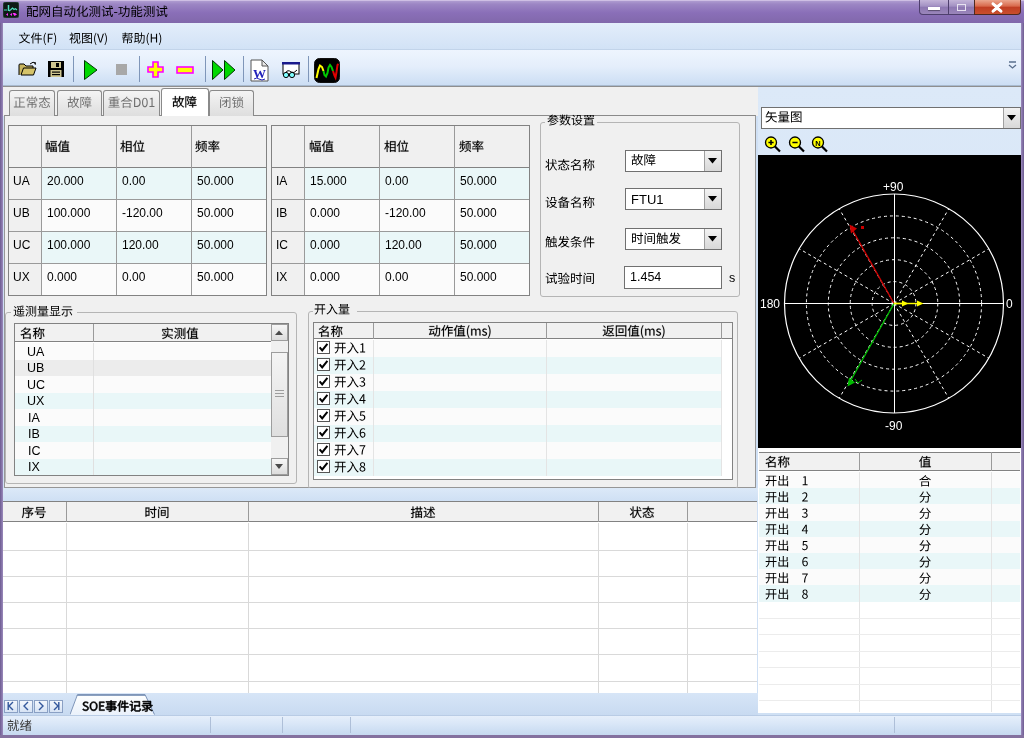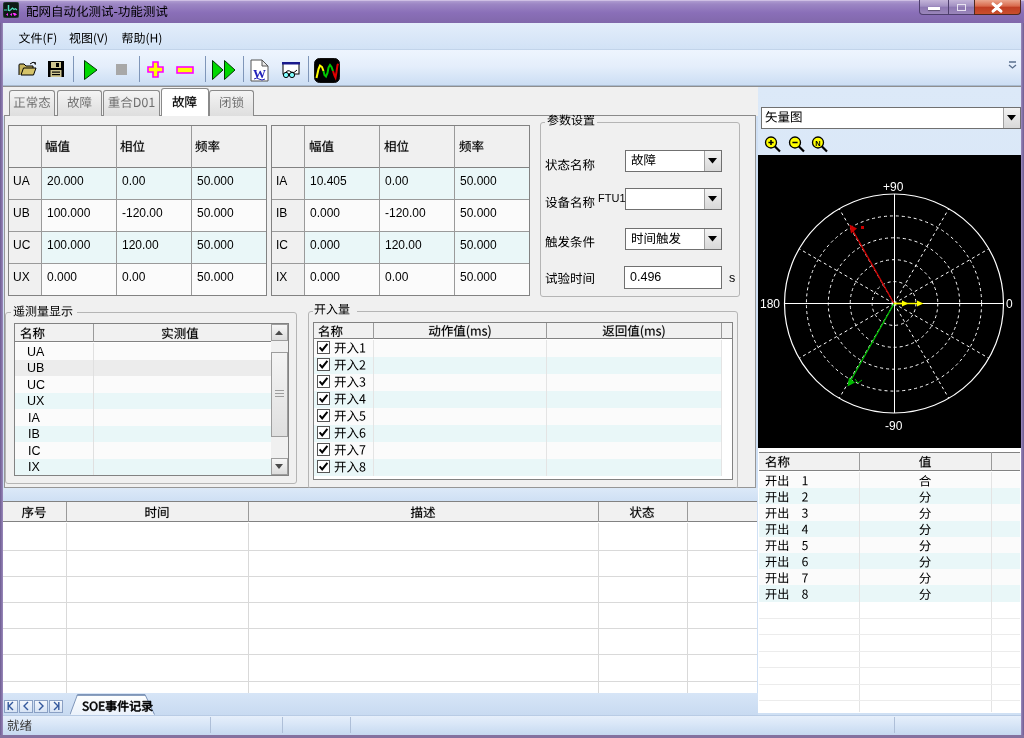--- a/index.html
+++ b/index.html
@@ -148,21 +148,21 @@
 <div class="ab" style="left:272px;top:199px;width:257px;height:1px;background:#9a9a9a"></div>
 <div class="ab" style="left:272px;top:231px;width:257px;height:1px;background:#9a9a9a"></div>
 <div class="ab" style="left:272px;top:263px;width:257px;height:1px;background:#9a9a9a"></div>
 <div class="ab" style="left:304px;top:126px;width:1px;height:169px;background:#9a9a9a"></div>
 <div class="ab" style="left:379px;top:126px;width:1px;height:169px;background:#9a9a9a"></div>
 <div class="ab" style="left:454px;top:126px;width:1px;height:169px;background:#9a9a9a"></div>
 <div class="num ab" style="left:276px;top:174px">IA</div>
 <div class="num ab" style="left:276px;top:206px">IB</div>
 <div class="num ab" style="left:276px;top:238px">IC</div>
 <div class="num ab" style="left:276px;top:270px">IX</div>
-<div class="num ab" style="left:310px;top:174px">10.405</div>
+<div class="num ab" style="left:310px;top:174px">15.000</div>
 <div class="num ab" style="left:385px;top:174px">0.00</div>
 <div class="num ab" style="left:460px;top:174px">50.000</div>
 <div class="num ab" style="left:310px;top:206px">0.000</div>
 <div class="num ab" style="left:385px;top:206px">-120.00</div>
 <div class="num ab" style="left:460px;top:206px">50.000</div>
 <div class="num ab" style="left:310px;top:238px">0.000</div>
 <div class="num ab" style="left:385px;top:238px">120.00</div>
 <div class="num ab" style="left:460px;top:238px">50.000</div>
 <div class="num ab" style="left:310px;top:270px">0.000</div>
 <div class="num ab" style="left:385px;top:270px">0.00</div>
@@ -174,28 +174,28 @@
 <div class="ab" style="left:625px;top:150px;width:97px;height:22px;background:#fff;border:1px solid #707070"></div>
 <div class="ab" style="left:704px;top:151px;width:17px;height:20px;background:linear-gradient(180deg,#f2f2f2,#d8d8d8);border-left:1px solid #a0a0a0"></div>
 <svg class="ab" style="left:708px;top:158px" width="10" height="6">
     <path d="M0 0 h9 L4.5 5.5 Z" fill="#000"></path>
   </svg>
 <div class="ab" style="left:625px;top:188px;width:97px;height:22px;background:#fff;border:1px solid #707070"></div>
 <div class="ab" style="left:704px;top:189px;width:17px;height:20px;background:linear-gradient(180deg,#f2f2f2,#d8d8d8);border-left:1px solid #a0a0a0"></div>
 <svg class="ab" style="left:708px;top:196px" width="10" height="6">
     <path d="M0 0 h9 L4.5 5.5 Z" fill="#000"></path>
   </svg>
-<div class="num ab" style="left:598px;top:192px;font-size:11px">FTU1</div>
+<div class="num ab" style="left:631px;top:192px;font-size:13px">FTU1</div>
 <div class="ab" style="left:625px;top:228px;width:97px;height:22px;background:#fff;border:1px solid #707070"></div>
 <div class="ab" style="left:704px;top:229px;width:17px;height:20px;background:linear-gradient(180deg,#f2f2f2,#d8d8d8);border-left:1px solid #a0a0a0"></div>
 <svg class="ab" style="left:708px;top:236px" width="10" height="6">
     <path d="M0 0 h9 L4.5 5.5 Z" fill="#000"></path>
   </svg>
 <div class="ab" style="left:624px;top:266px;width:98px;height:23px;background:#fff;border:1px solid #707070"></div>
-<div class="num ab" style="left:630px;top:270px;font-size:12.5px">0.496</div>
+<div class="num ab" style="left:630px;top:270px;font-size:12.5px">1.454</div>
 <div class="num ab" style="left:729px;top:271px;font-size:12.5px">s</div>
 
 <div class="ab" style="left:5px;top:312px;width:292px;height:172px;border:1px solid #b5b5b5;border-radius:3px"></div>
 <div class="ab" style="left:11px;top:307px;width:66px;height:10px;background:#f0f0f0"></div>
 <div class="ab" style="left:14px;top:323px;width:275px;height:153px;background:#fff;border:1px solid #828282"></div>
 <div class="ab" style="left:15px;top:324px;width:256px;height:18px;background:#f1f1f1;border-bottom:1px solid #828282"></div>
 <div class="ab" style="left:93px;top:324px;width:1px;height:18px;background:#9a9a9a"></div>
 
 <div class="ab" style="left:15px;top:343px;width:256px;height:132px">
 <div style="height:16.5px;background:#fbfbfb"></div>

